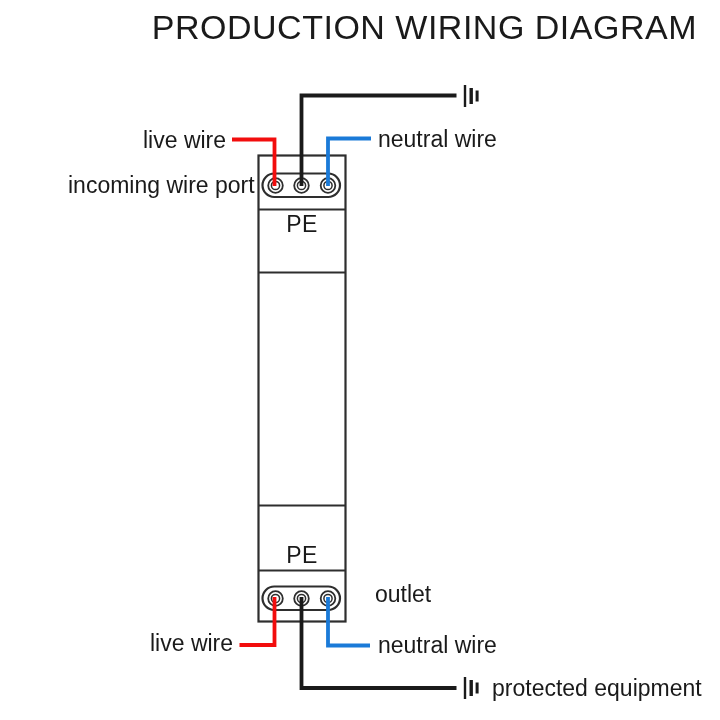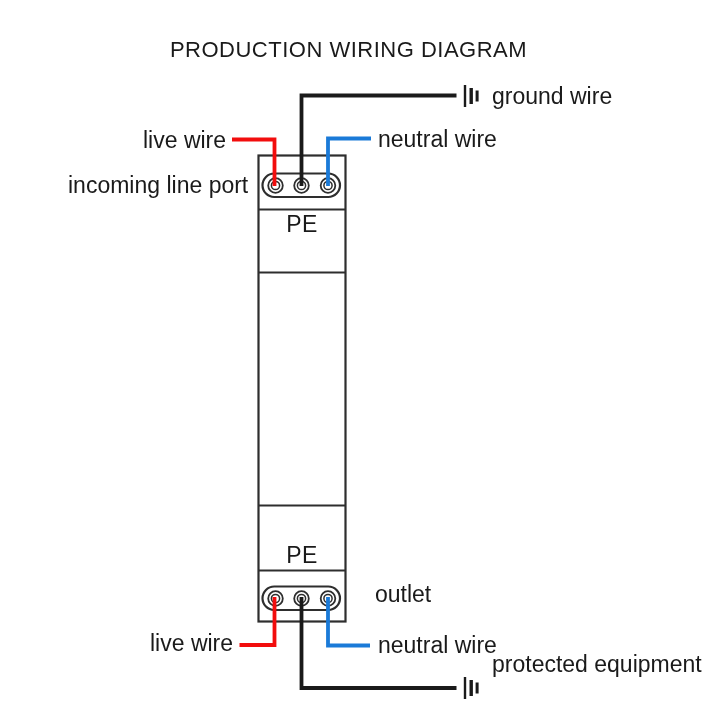--- a/index.html
+++ b/index.html
@@ -7,22 +7,22 @@
     --color-text:#1a1a1a;
     --color-outline:#2e2e2e;
   }
   html,body{margin:0;padding:0;background:var(--color-background);}
   .canvas{
     position:relative;width:720px;height:720px;background:var(--color-background);
     font-family:"Liberation Sans","DejaVu Sans",sans-serif;color:var(--color-text);
     overflow:hidden;
   }
   .title{
-    position:absolute;top:37px;left:0;width:697px;text-align:center;
-    font-size:22px;font-weight:400;letter-spacing:0.5px;white-space:nowrap;
+    position:absolute;top:8px;left:0;width:697px;text-align:right;
+    font-size:34px;font-weight:400;letter-spacing:0.5px;white-space:nowrap;
   }
   .diagram-svg{position:absolute;top:0;left:0;}
   .outline{fill:#ffffff;stroke:var(--color-outline);stroke-width:2.2;}
   .divider{stroke:var(--color-outline);stroke-width:1.8;}
   .term-outer{fill:#ffffff;stroke:var(--color-outline);stroke-width:1.8;}
   .term-inner{fill:#ffffff;stroke:var(--color-outline);stroke-width:1.5;}
   .wire{fill:none;stroke-width:3.8;}
   .label{
     position:absolute;transform:translateY(-50%);
     font-size:23px;white-space:nowrap;line-height:1;
@@ -76,24 +76,23 @@
       <rect x="475.6" y="90.5" width="3" height="11"></rect>
     </g>
 
     <g fill="#1a1a1a">
       <rect x="463.8" y="677" width="2.4" height="22"></rect>
       <rect x="469.5" y="680" width="3.4" height="16"></rect>
       <rect x="475.6" y="682.5" width="3" height="11"></rect>
     </g>
   </svg>
 
-  <div class="label" style="left:492px;top:96px;">ground wire</div>
   <div class="label" style="left:143px;top:140px;">live wire</div>
   <div class="label" style="left:378px;top:139px;">neutral wire</div>
-  <div class="label" style="left:68px;top:185px;">incoming line port</div>
+  <div class="label" style="left:68px;top:185px;">incoming wire port</div>
   <div class="pe-label" style="left:302px;top:224px;">PE</div>
   <div class="pe-label" style="left:302px;top:555px;">PE</div>
   <div class="label" style="left:375px;top:594px;text-align:right;">outlet</div>
   <div class="label" style="left:150px;top:643px;">live wire</div>
   <div class="label" style="left:378px;top:645px;">neutral wire</div>
-  <div class="label" style="left:492px;top:664px;">protected equipment</div>
+  <div class="label" style="left:492px;top:688px;">protected equipment</div>
 
 </div>
 
 </body></html>

